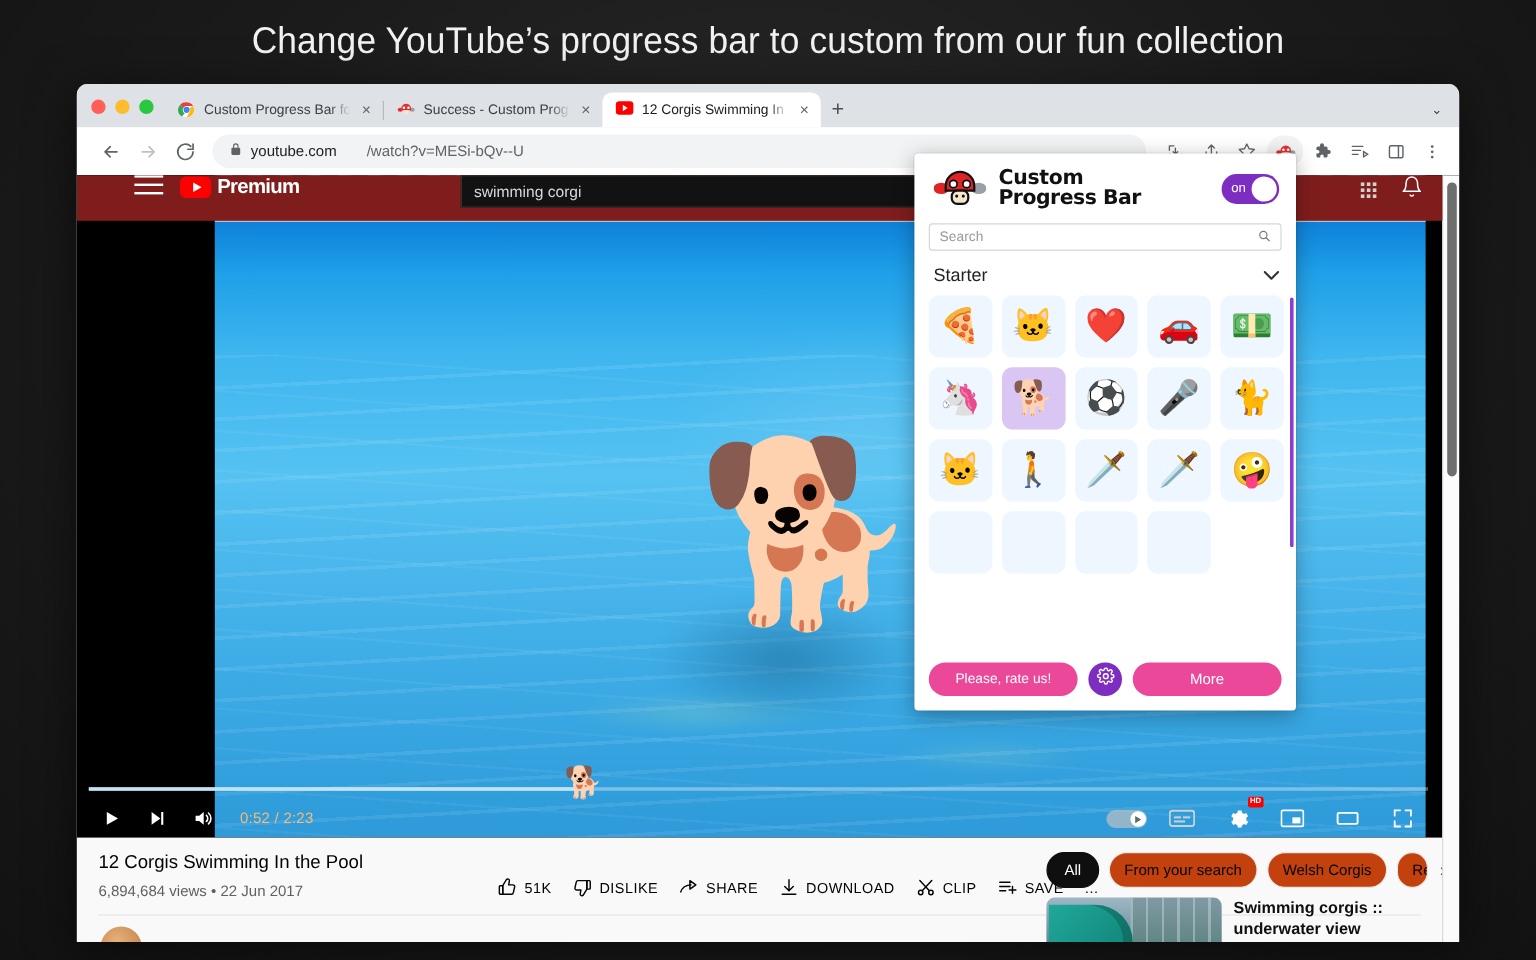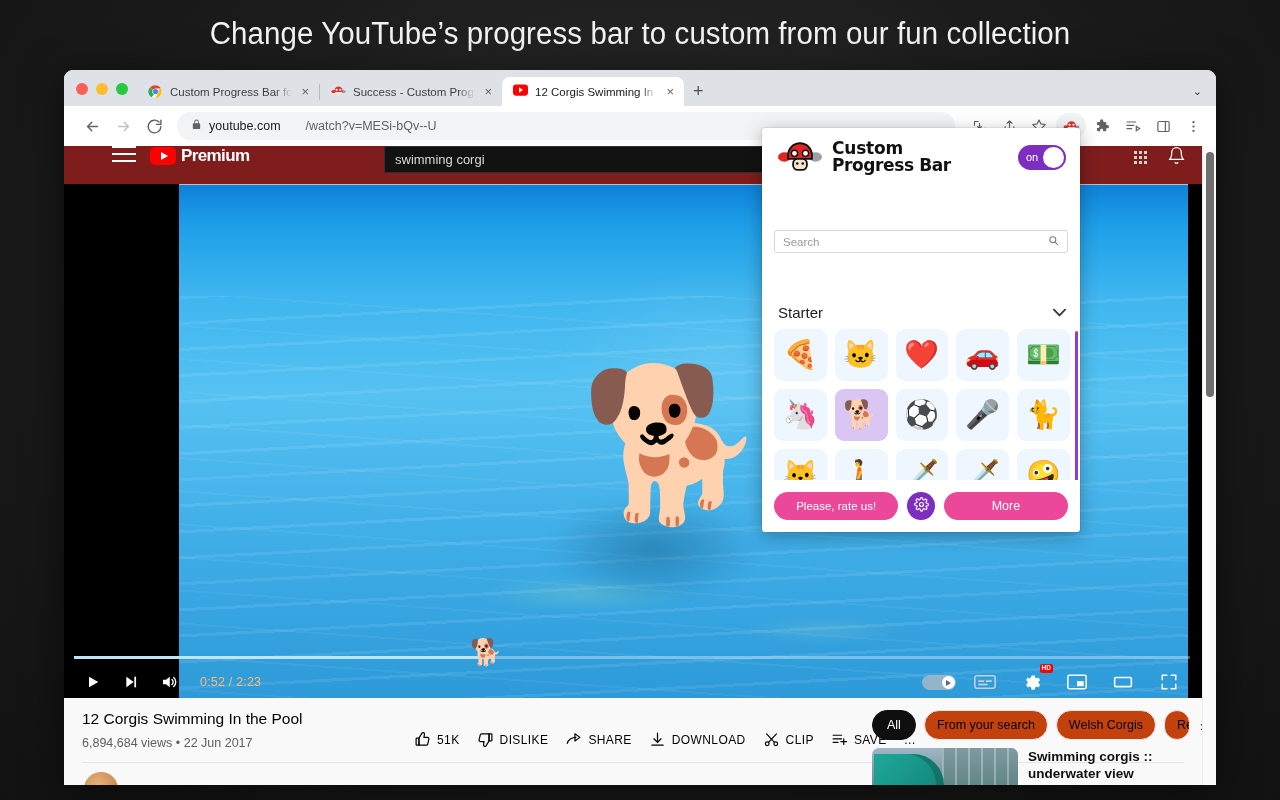--- a/index.html
+++ b/index.html
@@ -205,21 +205,21 @@
     background: repeating-linear-gradient(90deg, rgba(255,255,255,.30) 0 2px, transparent 2px 13px),
                 linear-gradient(to bottom,#7f9aa4,#3e6d5f); }
   .rel-title { font-size: 13.5px; font-weight: 700; color: #0f0f0f; line-height: 1.26; }
 
   
   .pg-scroll { position: absolute; right: 0; top: 0; bottom: 0; width: 14px; background: #fbfbfb; border-left: 1px solid #ededed; }
   .pg-thumb { position: absolute; top: 6px; left: 3px; width: 8px; height: 245px; border-radius: 4px; background: #6e6e6e; }
 
   
   .popup {
-    position: absolute; left: 762px; top: 128px; width: 318px; height: 404px;
+    position: absolute; left: 762px; top: 128px; width: 318px; height: 464px;
     background: #fff; border-radius: 3px;
     box-shadow: 0 4px 18px rgba(0,0,0,.30), 0 0 0 1px rgba(0,0,0,.06);
     overflow: hidden; z-index: 30;
     display: flex; flex-direction: column;
   }
   .pop-head { height: 58px; display: flex; align-items: center; padding: 0 14px 0 16px; gap: 10px; }
   .mushroom { width: 44px; height: 32px; position: relative; flex: 0 0 44px; }
   .brand { line-height: 1; }
   .brand .l1 { font-size: 17px; font-weight: 700; color: #111; letter-spacing: -.2px;
                font-family: "DejaVu Sans", sans-serif; }
@@ -229,25 +229,25 @@
     margin-left: auto; width: 48px; height: 25px; border-radius: 13px; background: #7d2ec0;
     position: relative; display: flex; align-items: center;
   }
   .toggle .tlabel { color: #fff; font-size: 11px; padding-left: 8px; }
   .toggle .knob { position: absolute; right: 2px; top: 2px; width: 21px; height: 21px; border-radius: 50%; background: #fff; }
 
   .searchwrap { padding: 0 12px 10px; }
   .searchbox {
     height: 23px; border: 1px solid #d6d6d6; border-radius: 3px;
     display: flex; align-items: center; padding: 0 8px;
-    font-size: 11.5px; color: #9a9a9a; margin-top: 44px;
+    font-size: 11.5px; color: #9a9a9a;
   }
   .searchbox .sicon { margin-left: auto; color: #7a7a7a; }
 
-  .cat-row { display: flex; align-items: center; padding: 2px 14px 8px 16px; margin-top: 39px; }
+  .cat-row { display: flex; align-items: center; padding: 2px 14px 8px 16px; }
   .cat-name { font-size: 15px; color: #222; }
   .cat-chev { margin-left: auto; color: #333; font-size: 12px; }
 
   .grid-wrap { flex: 1; position: relative; overflow: hidden; padding: 0 10px 0 12px; }
   .grid {
     display: grid; grid-template-columns: repeat(5, 1fr); gap: 8px;
   }
   .cell {
     height: 52px; border-radius: 9px; background: #eef6ff;
     display: flex; align-items: center; justify-content: center; font-size: 28px; line-height: 1;

